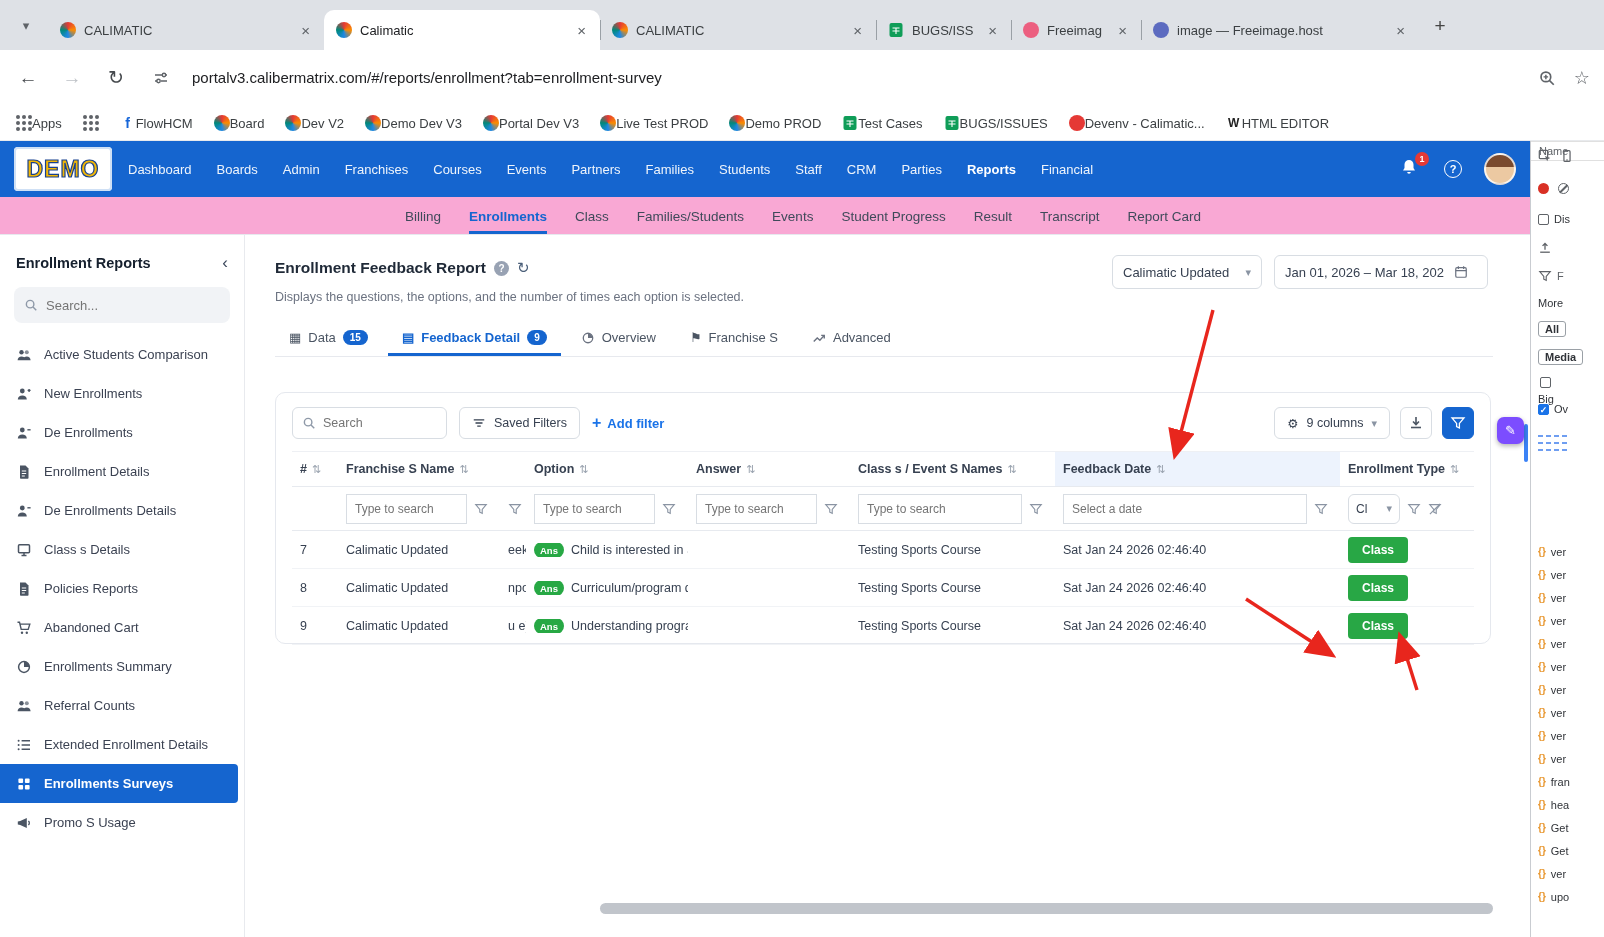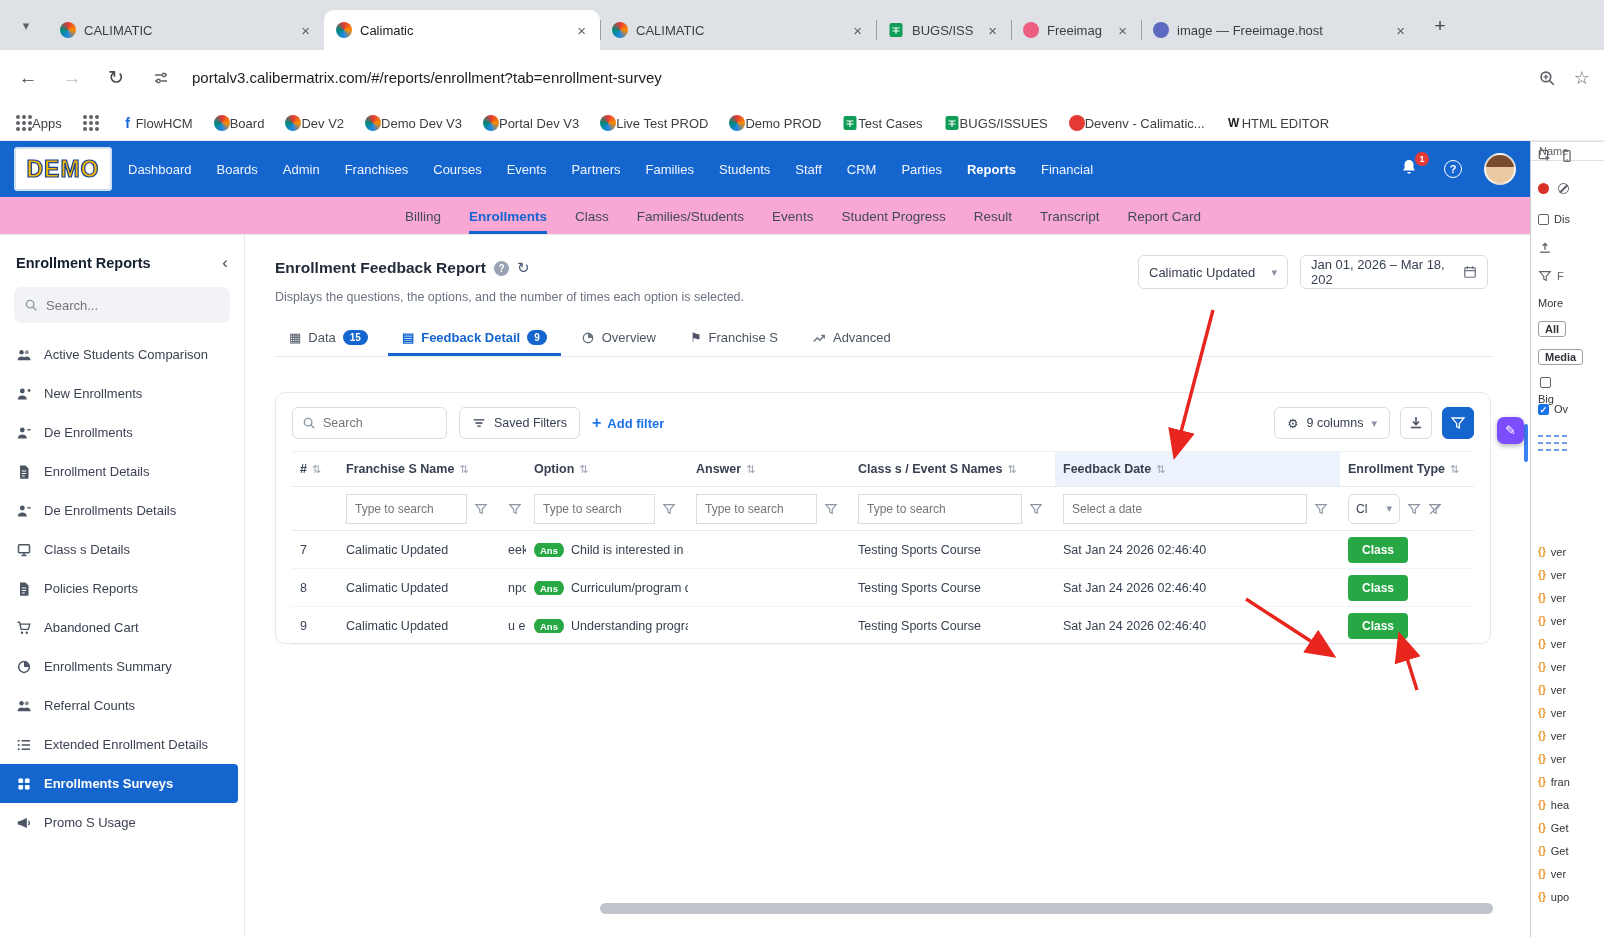--- a/index.html
+++ b/index.html
@@ -70,21 +70,21 @@
   
   .main{position:absolute;left:245px;top:235px;width:1285px;height:702px;background:#fff;}
   .rpt-title-row{position:absolute;left:30px;top:24px;display:flex;align-items:center;gap:8px;}
   .rpt-title{font-size:15.5px;font-weight:700;color:#1f2937;}
   .q-dot{width:15px;height:15px;border-radius:50%;background:#98a2b3;color:#fff;font-size:10px;font-weight:700;display:flex;align-items:center;justify-content:center;}
   .refresh{color:#4b5f79;font-size:15px;}
   .rpt-sub{position:absolute;left:30px;top:55px;font-size:12.5px;color:#6b7280;}
   .rpt-controls{position:absolute;right:42px;top:20px;display:flex;gap:12px;}
   .selbox,.datebox{height:34px;border:1px solid #d8dde3;border-radius:6px;display:flex;align-items:center;gap:10px;padding:0 10px;font-size:13px;color:#374151;background:#fff;}
   .selbox{width:150px;justify-content:space-between;}
-  .datebox{width:188px;}
+  .datebox{width:214px;}
   .caret{color:#8a94a3;font-size:11px;}
   .rpt-tabs{position:absolute;left:30px;top:86px;width:1218px;border-bottom:1px solid #e7e9ee;display:flex;gap:6px;}
   .rtab{display:flex;align-items:center;gap:7px;padding:9px 14px 11px 14px;font-size:13px;color:#4b5563;cursor:pointer;}
   .rtab .ic{color:#6b7280;}
   .rtab.on{color:#1565cf;font-weight:700;border-bottom:3px solid #1565cf;padding-bottom:8px;}
   .pill{background:#1565cf;color:#fff;font-size:10px;font-weight:700;border-radius:9px;padding:2px 7px;}
 
   .card{position:absolute;left:30px;top:157px;width:1216px;height:252px;border:1px solid #e5e8ee;border-radius:10px;background:#fff;padding:14px 16px 0 16px;}
   .card-toolbar{display:flex;align-items:center;gap:12px;}
   .srch{width:155px;height:32px;border:1px solid #d8dde3;border-radius:6px;display:flex;align-items:center;gap:7px;padding:0 9px;color:#8e99a8;}

